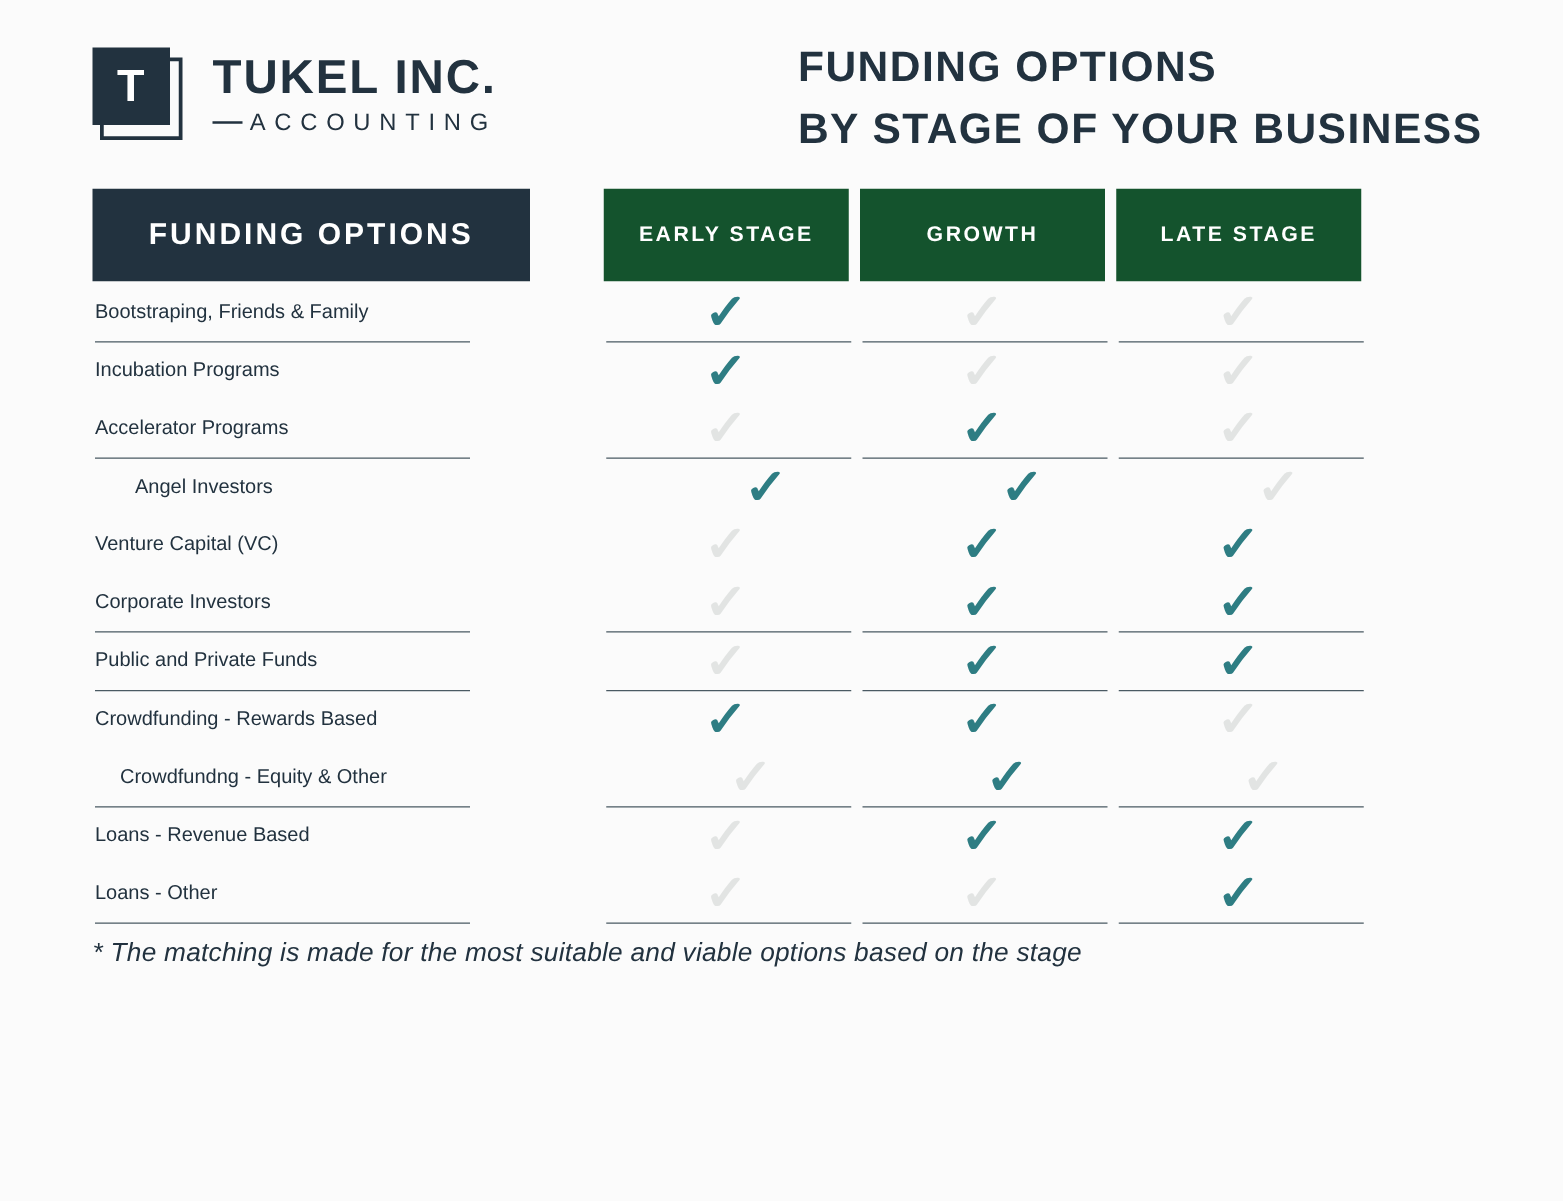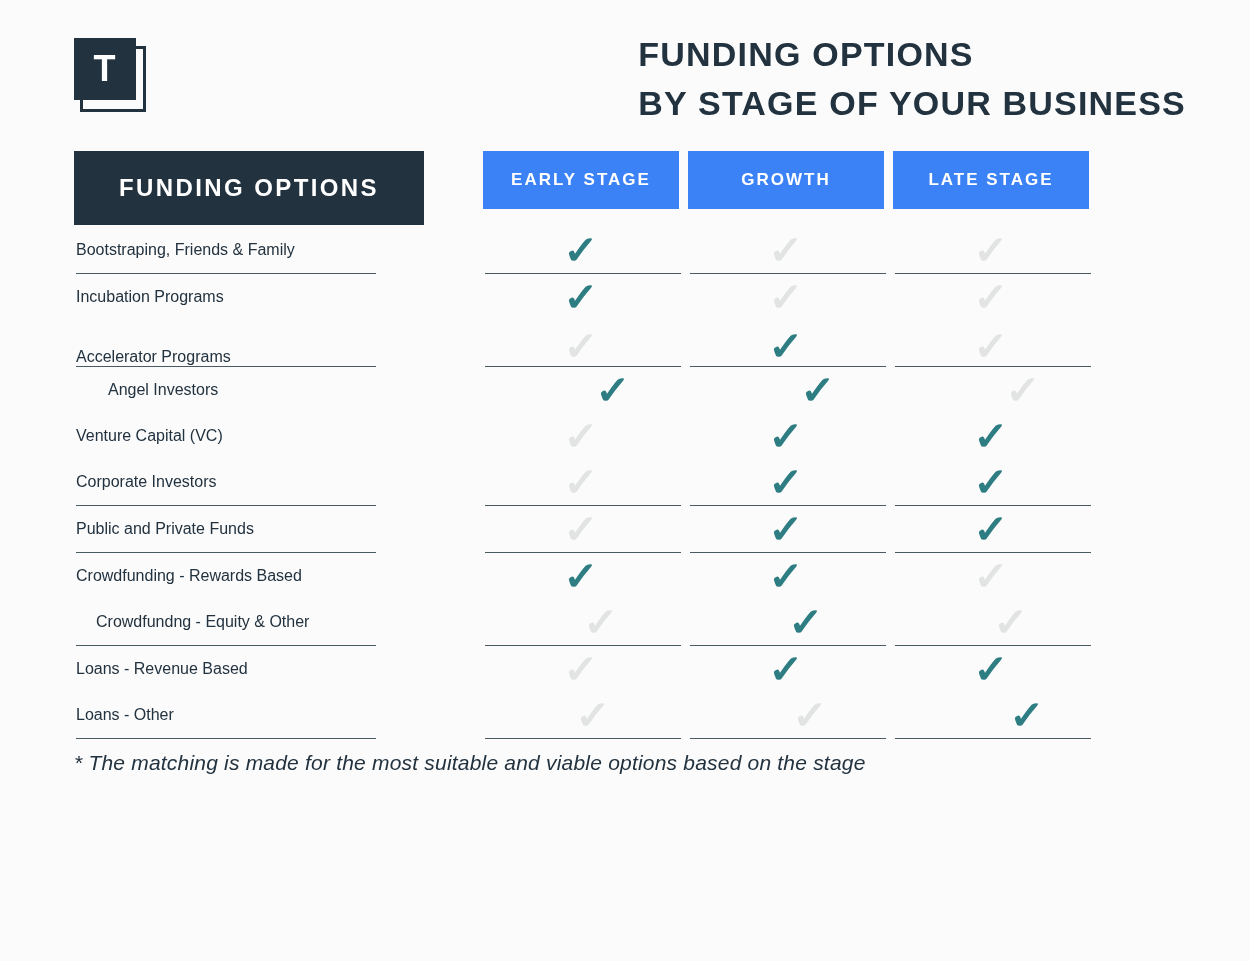--- a/index.html
+++ b/index.html
@@ -150,29 +150,29 @@
     display: flex;
     align-items: center;
     justify-content: center;
     font-size: 24px;
     font-weight: bold;
     letter-spacing: 2.4px;
     height: 74px;
     width: 350px;
   }
   .head-stage {
-    background: #3b82f6;
+    background: #14532d;
     color: #ffffff;
     display: flex;
     align-items: center;
     justify-content: center;
     font-size: 17px;
     font-weight: bold;
     letter-spacing: 2px;
-    height: 58px;
+    height: 74px;
   }
 
   
   .body-row {
     display: flex;
     align-items: stretch;
   }
   .label-cell {
     width: 400px;
     flex: 0 0 400px;
@@ -243,20 +243,27 @@
 <div class="page">
 
   <div class="header">
     <div class="brand">
       <div class="brand-mark">
         <div class="sq-back"></div>
         <div class="sq-front">
           <span>T</span>
         </div>
       </div>
+      <div class="brand-text">
+        <div class="brand-name">TUKEL INC.</div>
+        <div class="brand-sub-wrap">
+          <div class="brand-rule"></div>
+          <div class="brand-sub">ACCOUNTING</div>
+        </div>
+      </div>
     </div>
 
     <div class="title-block">
       <div class="title-line">FUNDING OPTIONS</div>
       <div class="title-line">BY STAGE OF YOUR BUSINESS</div>
     </div>
   </div>
 
   <div class="table">
 
@@ -303,21 +310,21 @@
             <div class="mark-cell">
               <span class="check on">✓</span>
             </div>
             <div class="mark-cell">
               <span class="check off">✓</span>
             </div>
             <div class="mark-cell">
               <span class="check off">✓</span>
             </div>
           </div>
-          <div class="body-row" style="height: 46px; align-items: flex-end;">
+          <div class="body-row" style="height: 46px;">
             <div class="label-cell">Accelerator Programs</div>
             <div class="mark-cell">
               <span class="check off">✓</span>
             </div>
             <div class="mark-cell">
               <span class="check on">✓</span>
             </div>
             <div class="mark-cell">
               <span class="check off">✓</span>
             </div>
@@ -435,21 +442,21 @@
             <div class="mark-cell">
               <span class="check off">✓</span>
             </div>
             <div class="mark-cell">
               <span class="check on">✓</span>
             </div>
             <div class="mark-cell">
               <span class="check on">✓</span>
             </div>
           </div>
-          <div class="body-row" style="height: 46px; gap: 12px;">
+          <div class="body-row" style="height: 46px;">
             <div class="label-cell">Loans - Other</div>
             <div class="mark-cell">
               <span class="check off">✓</span>
             </div>
             <div class="mark-cell">
               <span class="check off">✓</span>
             </div>
             <div class="mark-cell">
               <span class="check on">✓</span>
             </div>

